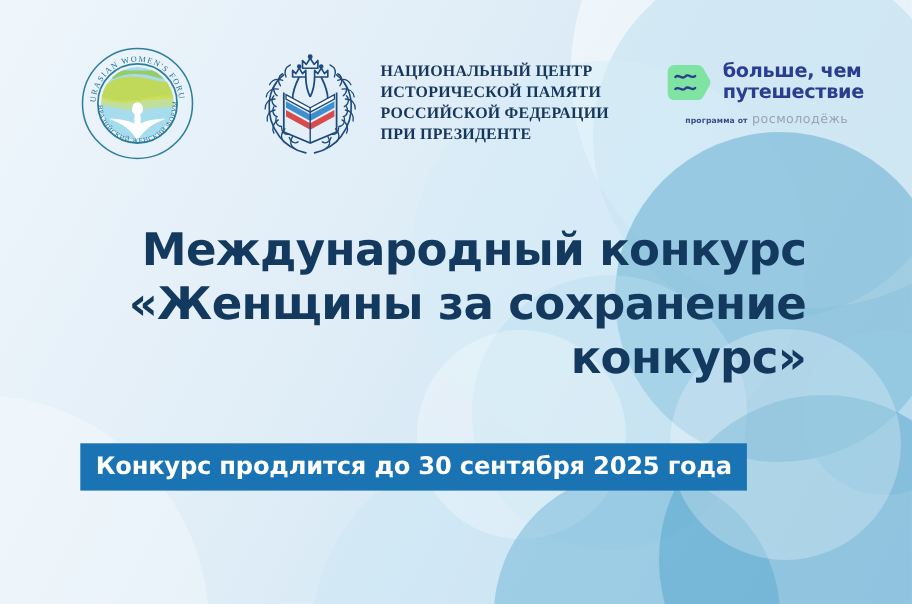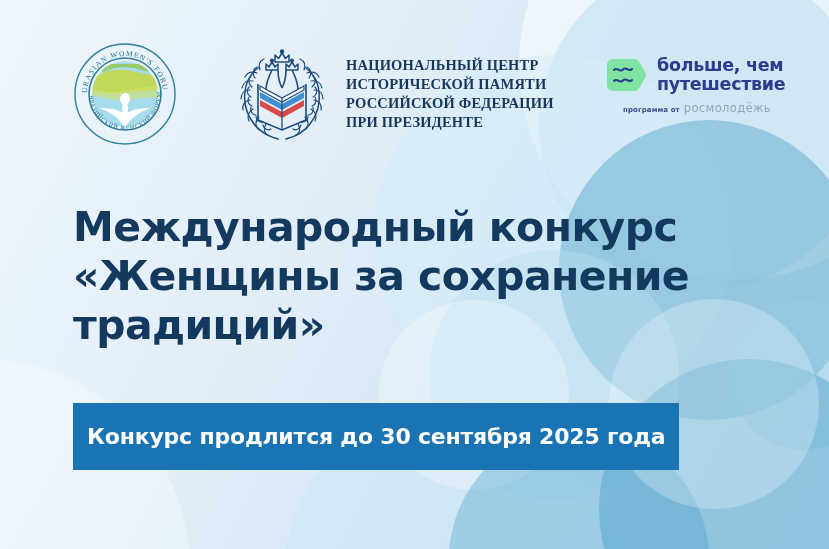--- a/index.html
+++ b/index.html
@@ -145,29 +145,29 @@
     left: 73px;
     top: 203px;
     width: 660px;
     font-family: "DejaVu Sans", sans-serif;
     font-weight: bold;
     font-size: 41px;
     line-height: 1.20;
     letter-spacing: -0.6px;
     color: #13395f;
   }
-  .headline .hl-line { display: block; white-space: nowrap; }
+  .headline .hl-line { display: block; white-space: nowrap; text-align: right; }
 
   
   .banner {
     position: absolute;
     left: 73px;
     top: 403px;
     height: 35px;
-    padding: 16px 14px;
+    padding: 4px 14px;
     display: inline-flex;
     align-items: center;
     background: #1a74b4;
     color: #ffffff;
     font-family: "DejaVu Sans", sans-serif;
     font-weight: bold;
     font-size: 22px;
     letter-spacing: -0.2px;
     white-space: nowrap;
   }
@@ -327,18 +327,18 @@
         <span class="prog">программа от</span>
         <span class="rm">росмолодёжь</span>
       </div>
     </div>
 
   </div>
 
   <div class="headline">
     <span class="hl-line">Международный конкурс</span>
     <span class="hl-line">«Женщины за сохранение</span>
-    <span class="hl-line">традиций»</span>
+    <span class="hl-line">конкурс»</span>
   </div>
 
   <div class="banner">Конкурс продлится до 30 сентября 2025 года</div>
 
 </div>
 
 </body></html>

